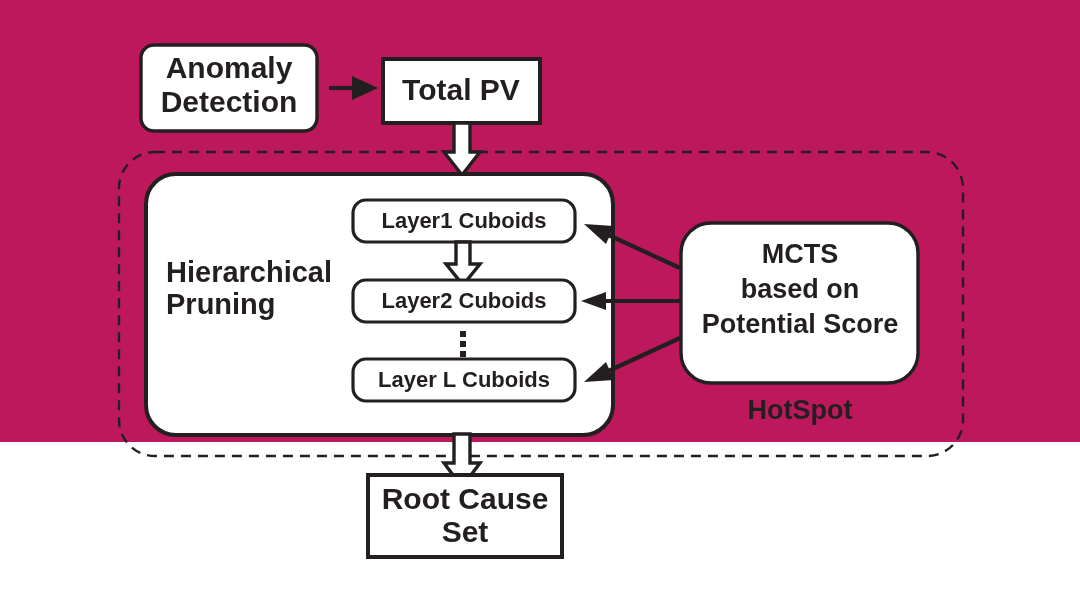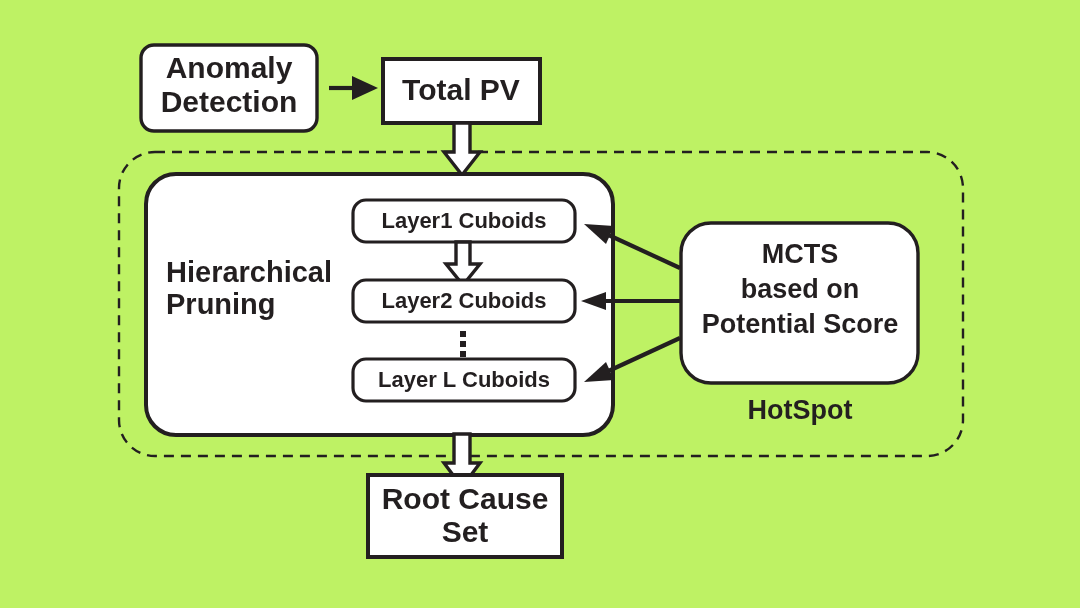--- a/index.html
+++ b/index.html
@@ -9,22 +9,22 @@
   }
   body {
     width: 1080px;
     height: 608px;
     font-family: "Liberation Sans", sans-serif;
     overflow: hidden;
   }
   #diagram-root {
     position: relative;
     width: 1080px;
-    height: 608px;
-    background: #bef264;
+    height: 442px;
+    background: #be185d;
   }
   svg#flow {
     display: block;
     width: 1080px;
     height: 608px;
   }
   .node-shape {
     fill: #ffffff;
     stroke: #231f20;
   }

